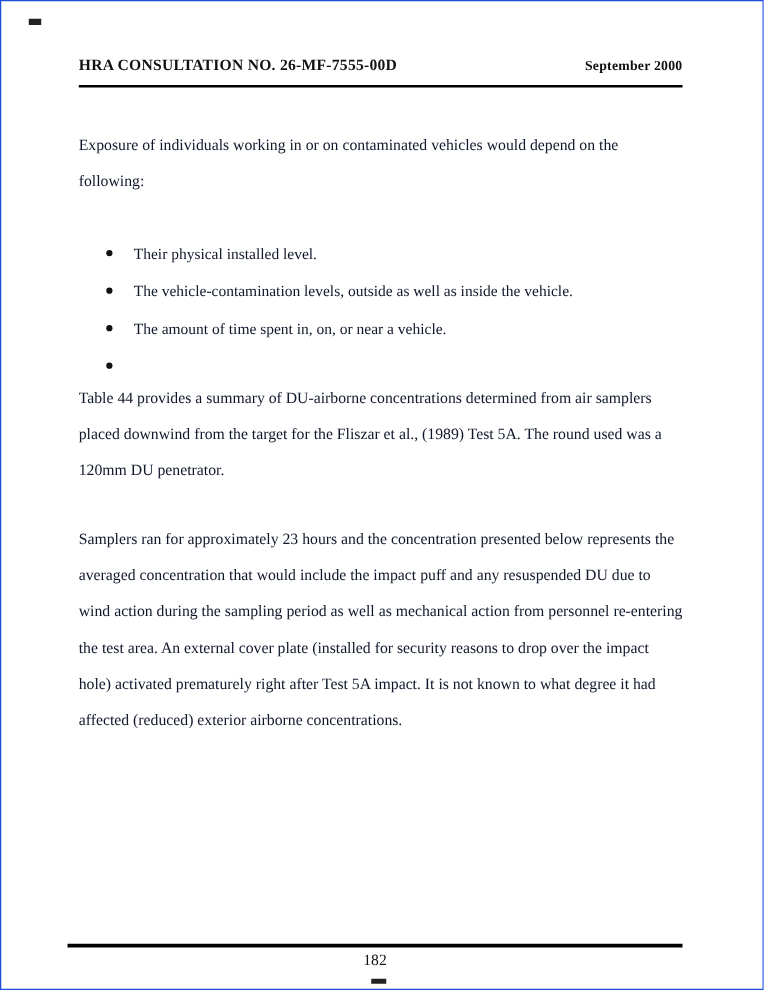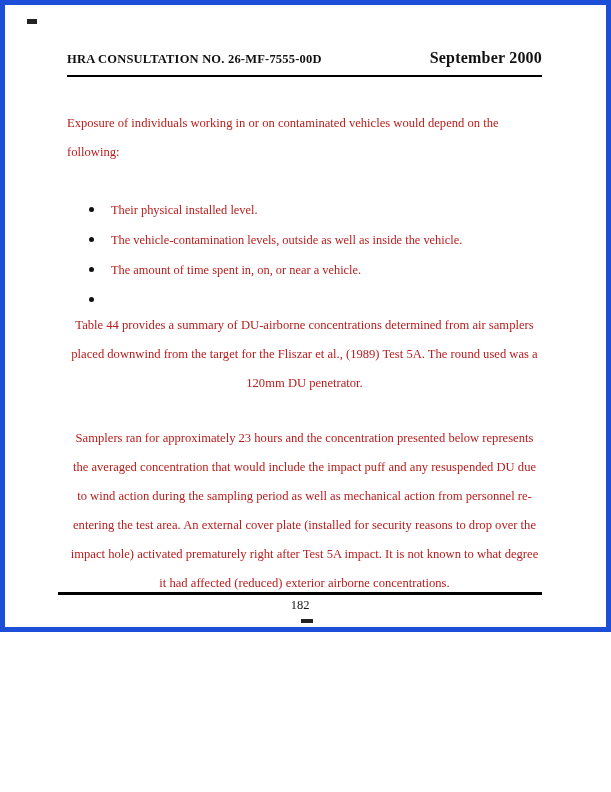--- a/index.html
+++ b/index.html
@@ -3,53 +3,53 @@
 <meta charset="utf-8">
 <style>
   * { margin: 0; padding: 0; box-sizing: border-box; }
   html, body {
     background: #ffffff;
     font-family: "Liberation Serif", "DejaVu Serif", serif;
   }
   .page {
     position: relative;
     width: 611px;
-    height: 632px;
+    height: 792px;
     background: #ffffff;
-    border: 5px solid #1d4ed8;
+    border: 1px solid #1d4ed8;
     overflow: hidden;
     color: #111111;
   }
   .content {
     position: absolute;
     top: 0; left: 0; right: 0; bottom: 0;
     padding: 0 64px 0 62px;
   }
   .doc-header {
     margin-top: 44px;
     display: flex;
     justify-content: space-between;
     align-items: baseline;
     font-weight: bold;
     font-size: 12.5px;
     letter-spacing: 0.2px;
   }
   .doc-header .right {
-    font-size: 16px;
+    font-size: 11px;
   }
   .header-rule {
     margin-top: 8px;
     border: 0;
     border-top: 2.5px solid #000000;
     height: 0;
   }
   .body-text {
     font-size: 12.6px;
     line-height: 29px;
-    color: #b91c1c;
+    color: #0f172a;
   }
   .intro {
     margin-top: 32px;
   }
   .bullet-list {
     margin-top: 28px;
     list-style: none;
   }
   .bullet-list li {
     position: relative;
@@ -62,21 +62,21 @@
     position: absolute;
     left: 8px;
     top: 12px;
     width: 5px;
     height: 5px;
     border-radius: 50%;
     background: #111111;
   }
   .para {
     margin-top: 26px;
-    text-align: center;
+    text-align: left;
   }
   .doc-footer {
     position: absolute;
     left: 53px;
     right: 64px;
     bottom: 14px;
     text-align: center;
   }
   .footer-rule {
     border: 0;

